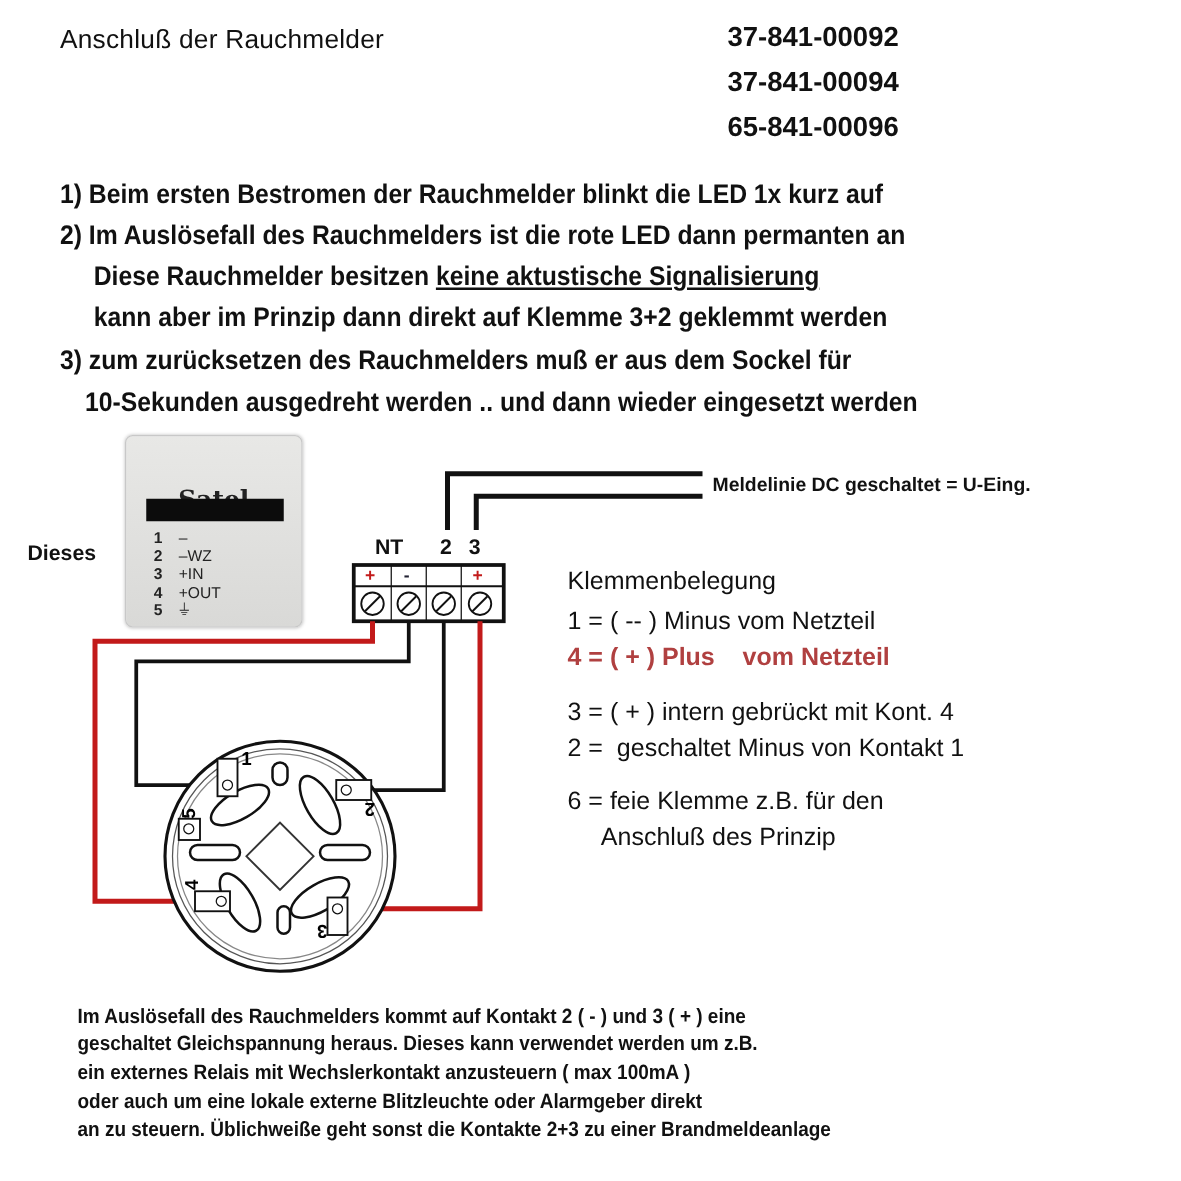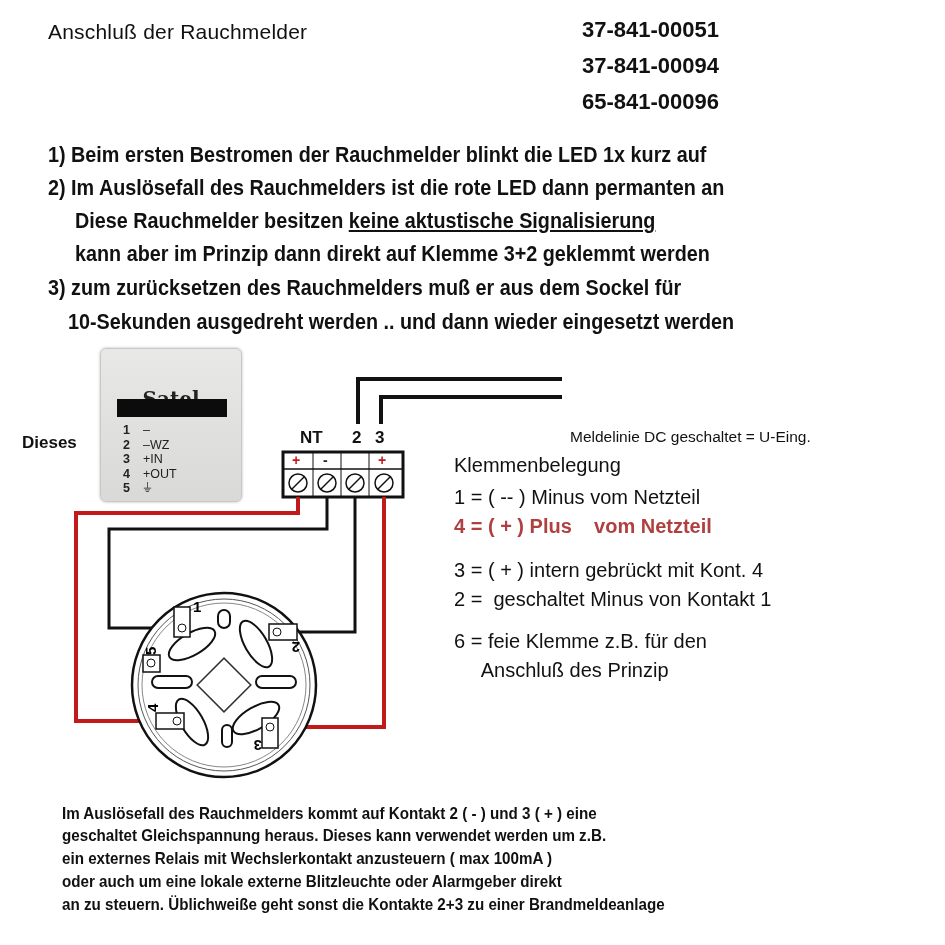--- a/index.html
+++ b/index.html
@@ -10,31 +10,31 @@
   .instr { left:48px; font-size:21.5px; font-weight:bold; transform:scaleX(0.92); transform-origin:left; white-space:nowrap; }
   .u { text-decoration:underline; }
   .sockel-lbl { left:22px; top:433px; font-size:17px; font-weight:bold; }
   .label-card { left:100px; top:348px; width:140px; height:152px; background:linear-gradient(#e8e8e6,#d9d9d7); border:1px solid #c8c8c8; border-radius:6px; box-shadow:0 0 3px #bbb; }
   .satel { left:0; right:0; top:22px; text-align:center; font-family:"DejaVu Serif", serif; font-weight:bold; font-size:20px; color:#222;margin-top:16px; }
   .black-bar { left:16px; top:50px; width:110px; height:18px; background:#0c0c0c; }
   .card-rows { left:22px; top:74px; font-size:12.5px; line-height:14.5px; color:#222; }
   .card-rows div { white-space:nowrap; }
   .card-rows .n { display:inline-block; width:20px; font-weight:bold; }
   .term-lbl { top:428px; font-size:17px; font-weight:bold; }
-  .meld { left:570px; top:380px; font-size:15.5px; font-weight:normal;margin-top:48px; }
+  .meld { left:570px; top:380px; font-size:15.5px; font-weight:bold; }
   .kl { left:454px; font-size:20px; white-space:nowrap; }
   .kl.red { color:#b04040; font-weight:bold; }
   .foot { left:62px; font-size:16.5px; font-weight:bold; transform:scaleX(0.92); transform-origin:left; white-space:nowrap; }
   svg { position:absolute; left:0; top:0; }
 </style>
 </head>
 <body>
 
 <div class="abs title">Anschluß der Rauchmelder</div>
-<div class="abs pn" style="top:17px">37-841-00051</div>
+<div class="abs pn" style="top:17px">37-841-00092</div>
 <div class="abs pn" style="top:53px">37-841-00094</div>
 <div class="abs pn" style="top:89px">65-841-00096</div>
 
 <div class="abs instr" style="top:143px">1) Beim ersten Bestromen der Rauchmelder blinkt die LED 1x kurz auf</div>
 <div class="abs instr" style="top:176px">2) Im Auslösefall des Rauchmelders ist die rote LED dann permanten an</div>
 <div class="abs instr" style="top:209px; left:75px"><span>Diese Rauchmelder besitzen </span><span class="u">keine aktustische Signalisierung</span></div>
 <div class="abs instr" style="top:242px; left:75px">kann aber im Prinzip dann direkt auf Klemme 3+2 geklemmt werden</div>
 <div class="abs instr" style="top:276px">3) zum zurücksetzen des Rauchmelders muß er aus dem Sockel für</div>
 <div class="abs instr" style="top:310px; left:68px">10-Sekunden ausgedreht werden .. und dann wieder eingesetzt werden</div>
 

